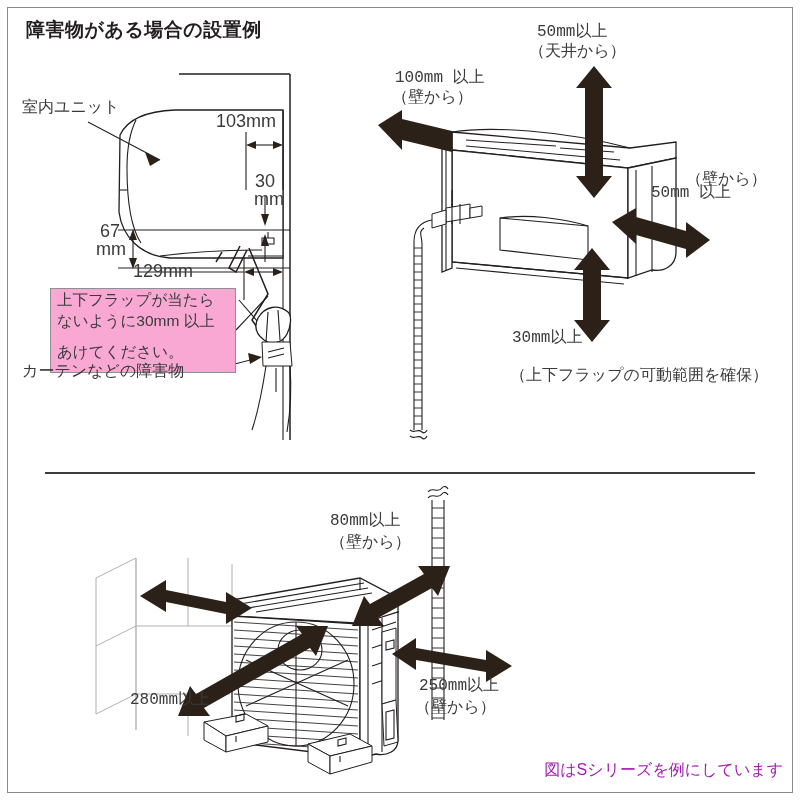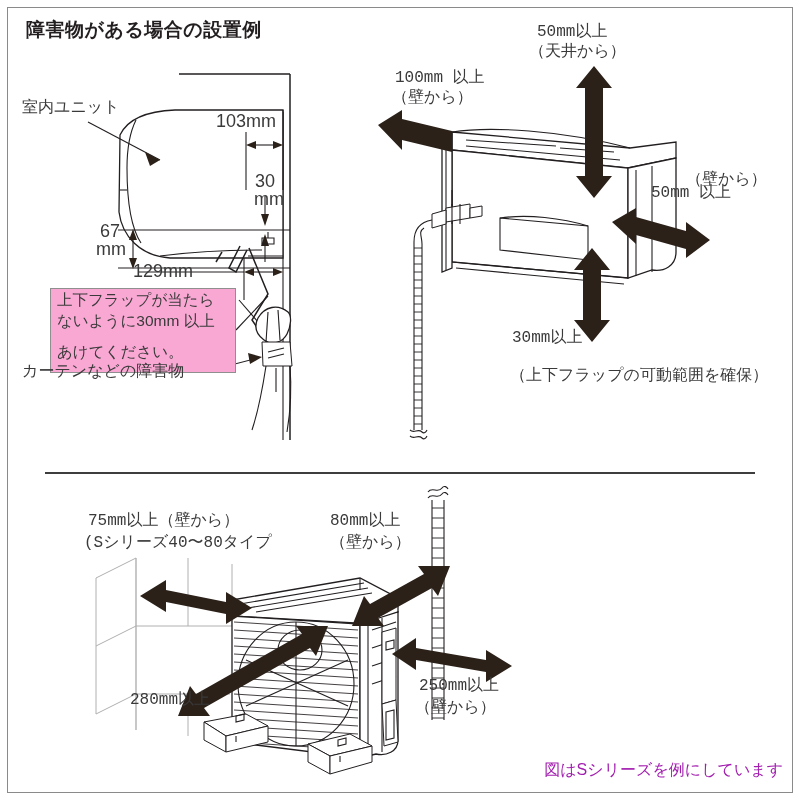--- a/index.html
+++ b/index.html
@@ -365,22 +365,20 @@
 
   <div class="lbl" style="left:537px;top:22px;">50mm以上</div>
   <div class="lbl" style="left:529px;top:42px;">（天井から）</div>
 
   <div class="lbl" style="left:651px;top:150px;margin-top:33px;">50mm 以上</div>
   <div class="lbl" style="left:686px;top:170px;">（壁から）</div>
 
   <div class="lbl" style="left:512px;top:328px;">30mm以上</div>
   <div class="lbl" style="left:510px;top:350px;margin-top:16px;">（上下フラップの可動範囲を確保）</div>
 
-  <div class="lbl" style="left:88px;top:511px;">75mm以上（壁から）</div>
-  <div class="lbl" style="left:84px;top:533px;">(Sシリーズ40〜80タイプ</div>
 
   <div class="lbl" style="left:330px;top:511px;">80mm以上</div>
   <div class="lbl" style="left:330px;top:533px;">（壁から）</div>
 
   <div class="lbl" style="left:117px;top:690px;margin-left:13px;">280mm以上</div>
 
   <div class="lbl" style="left:419px;top:676px;">250mm以上</div>
   <div class="lbl" style="left:415px;top:698px;">（壁から）</div>
 
   <div id="caption">図はSシリーズを例にしています</div>

